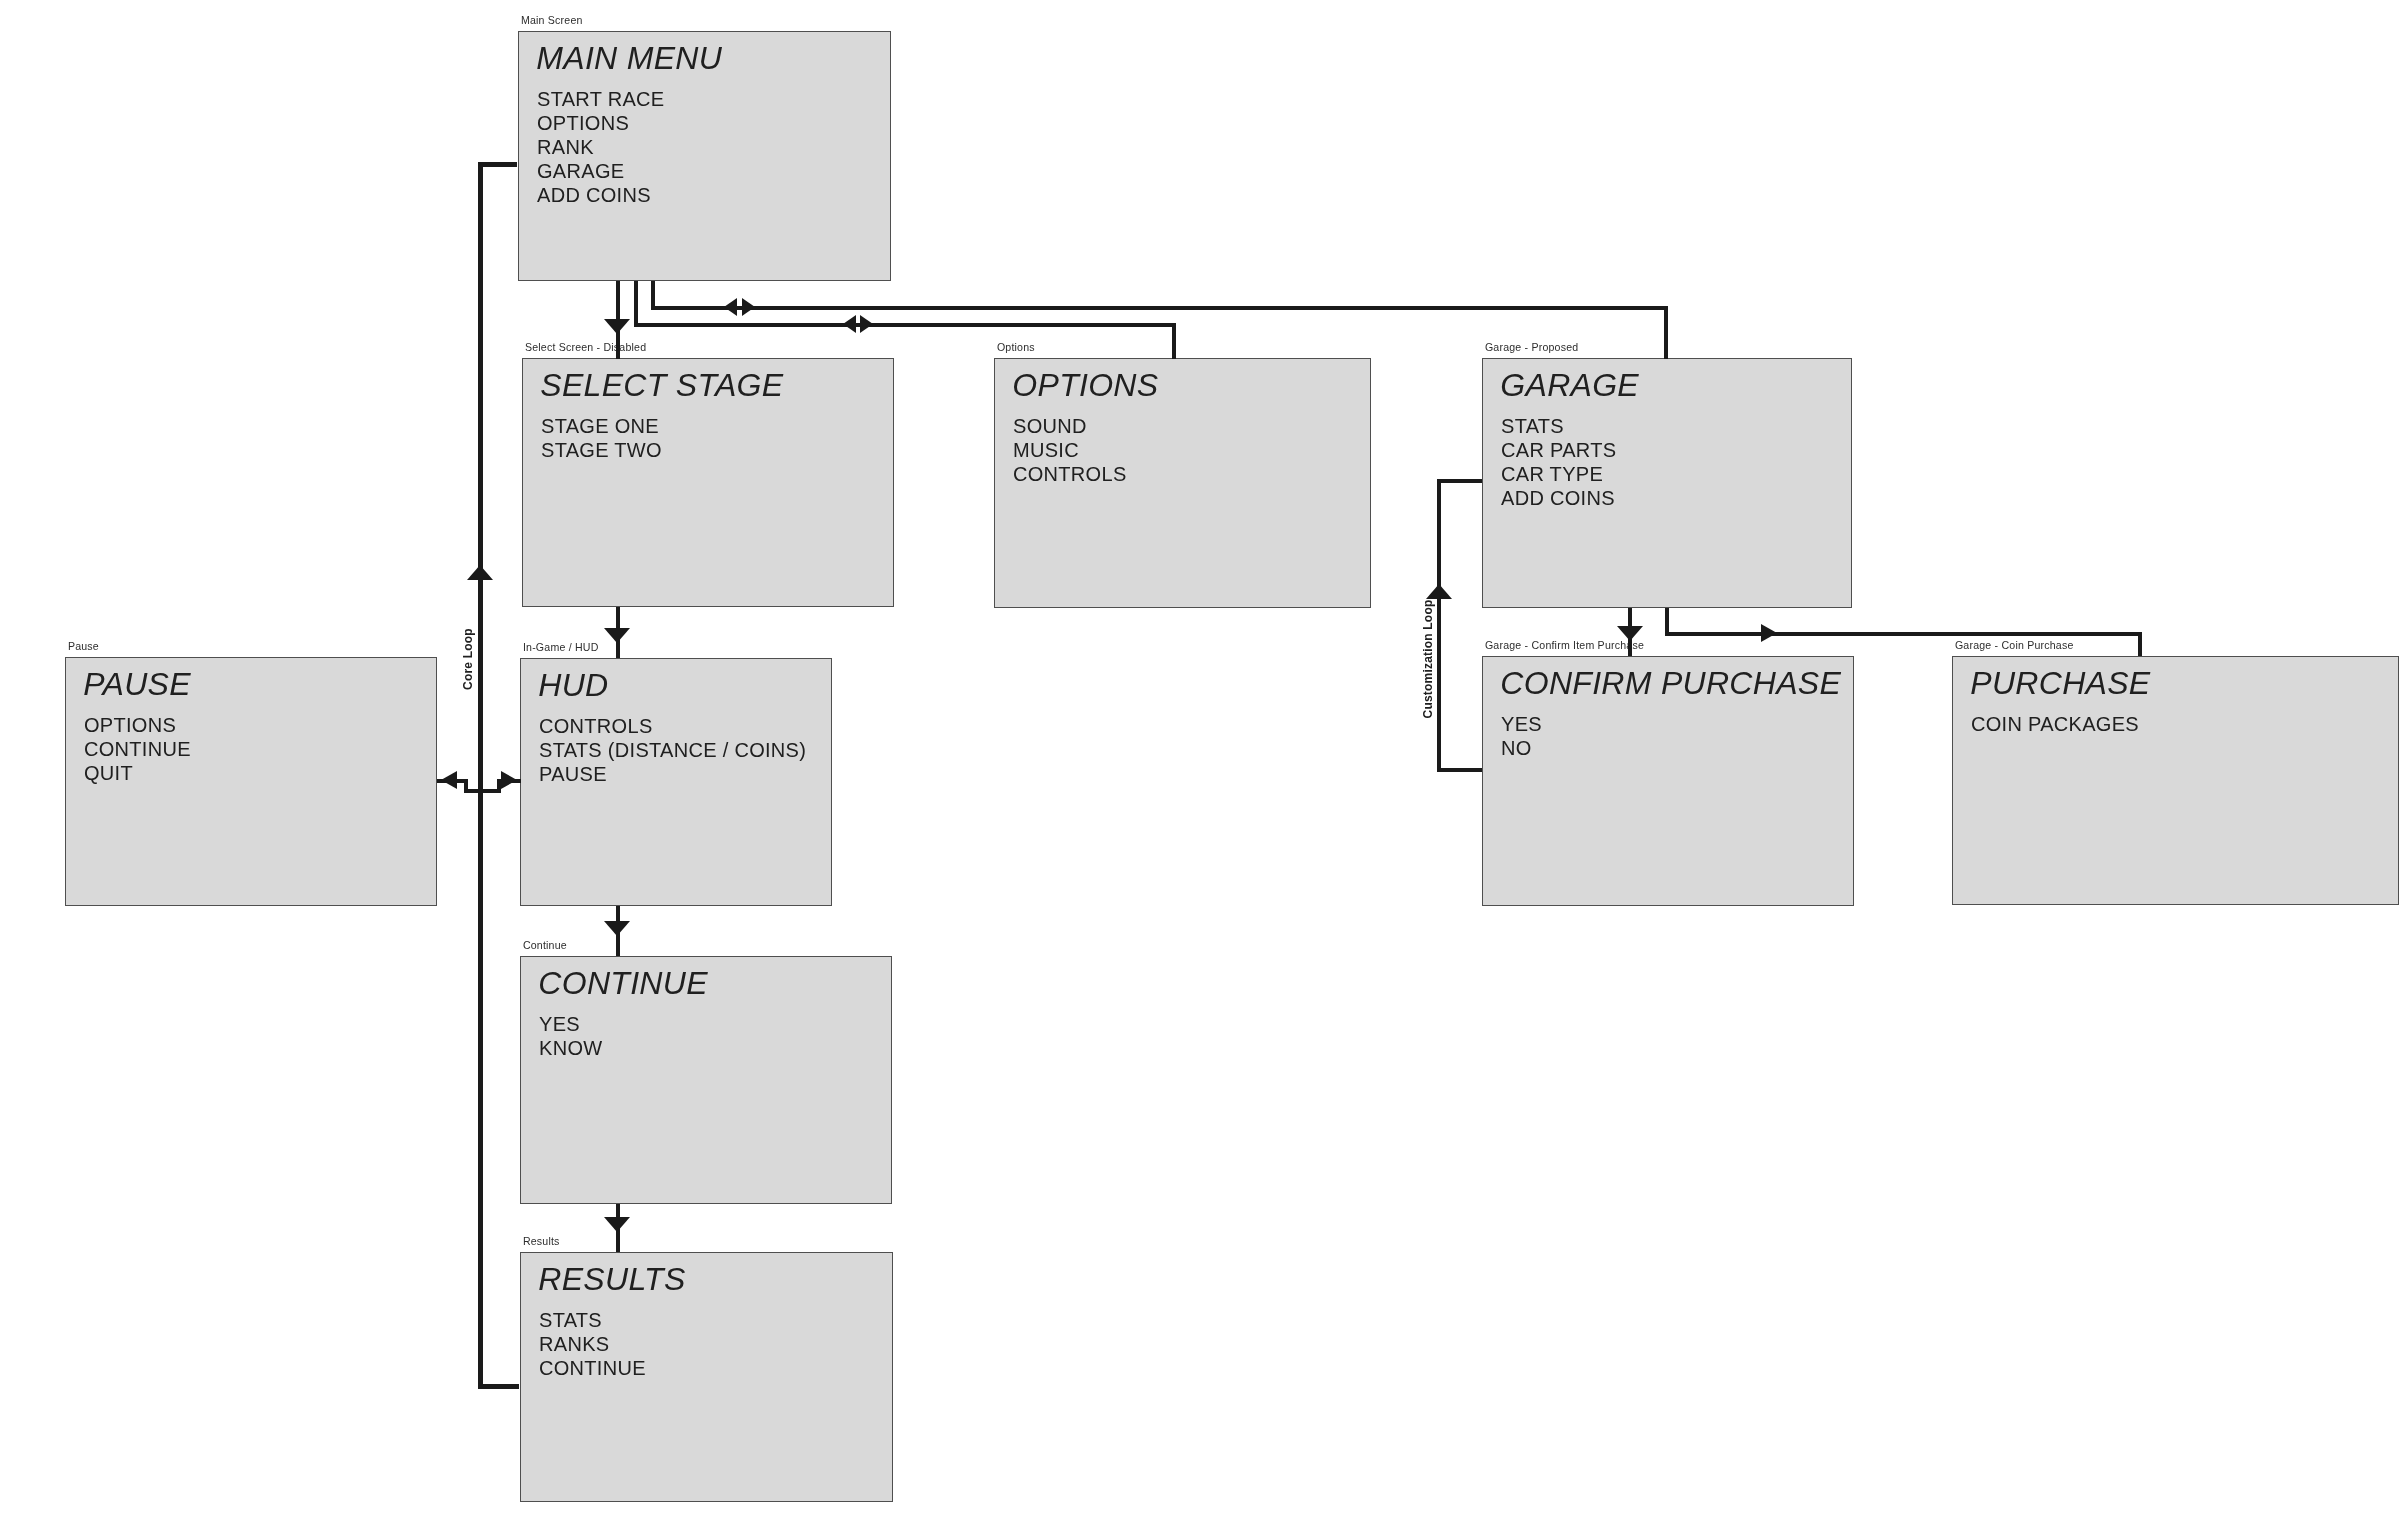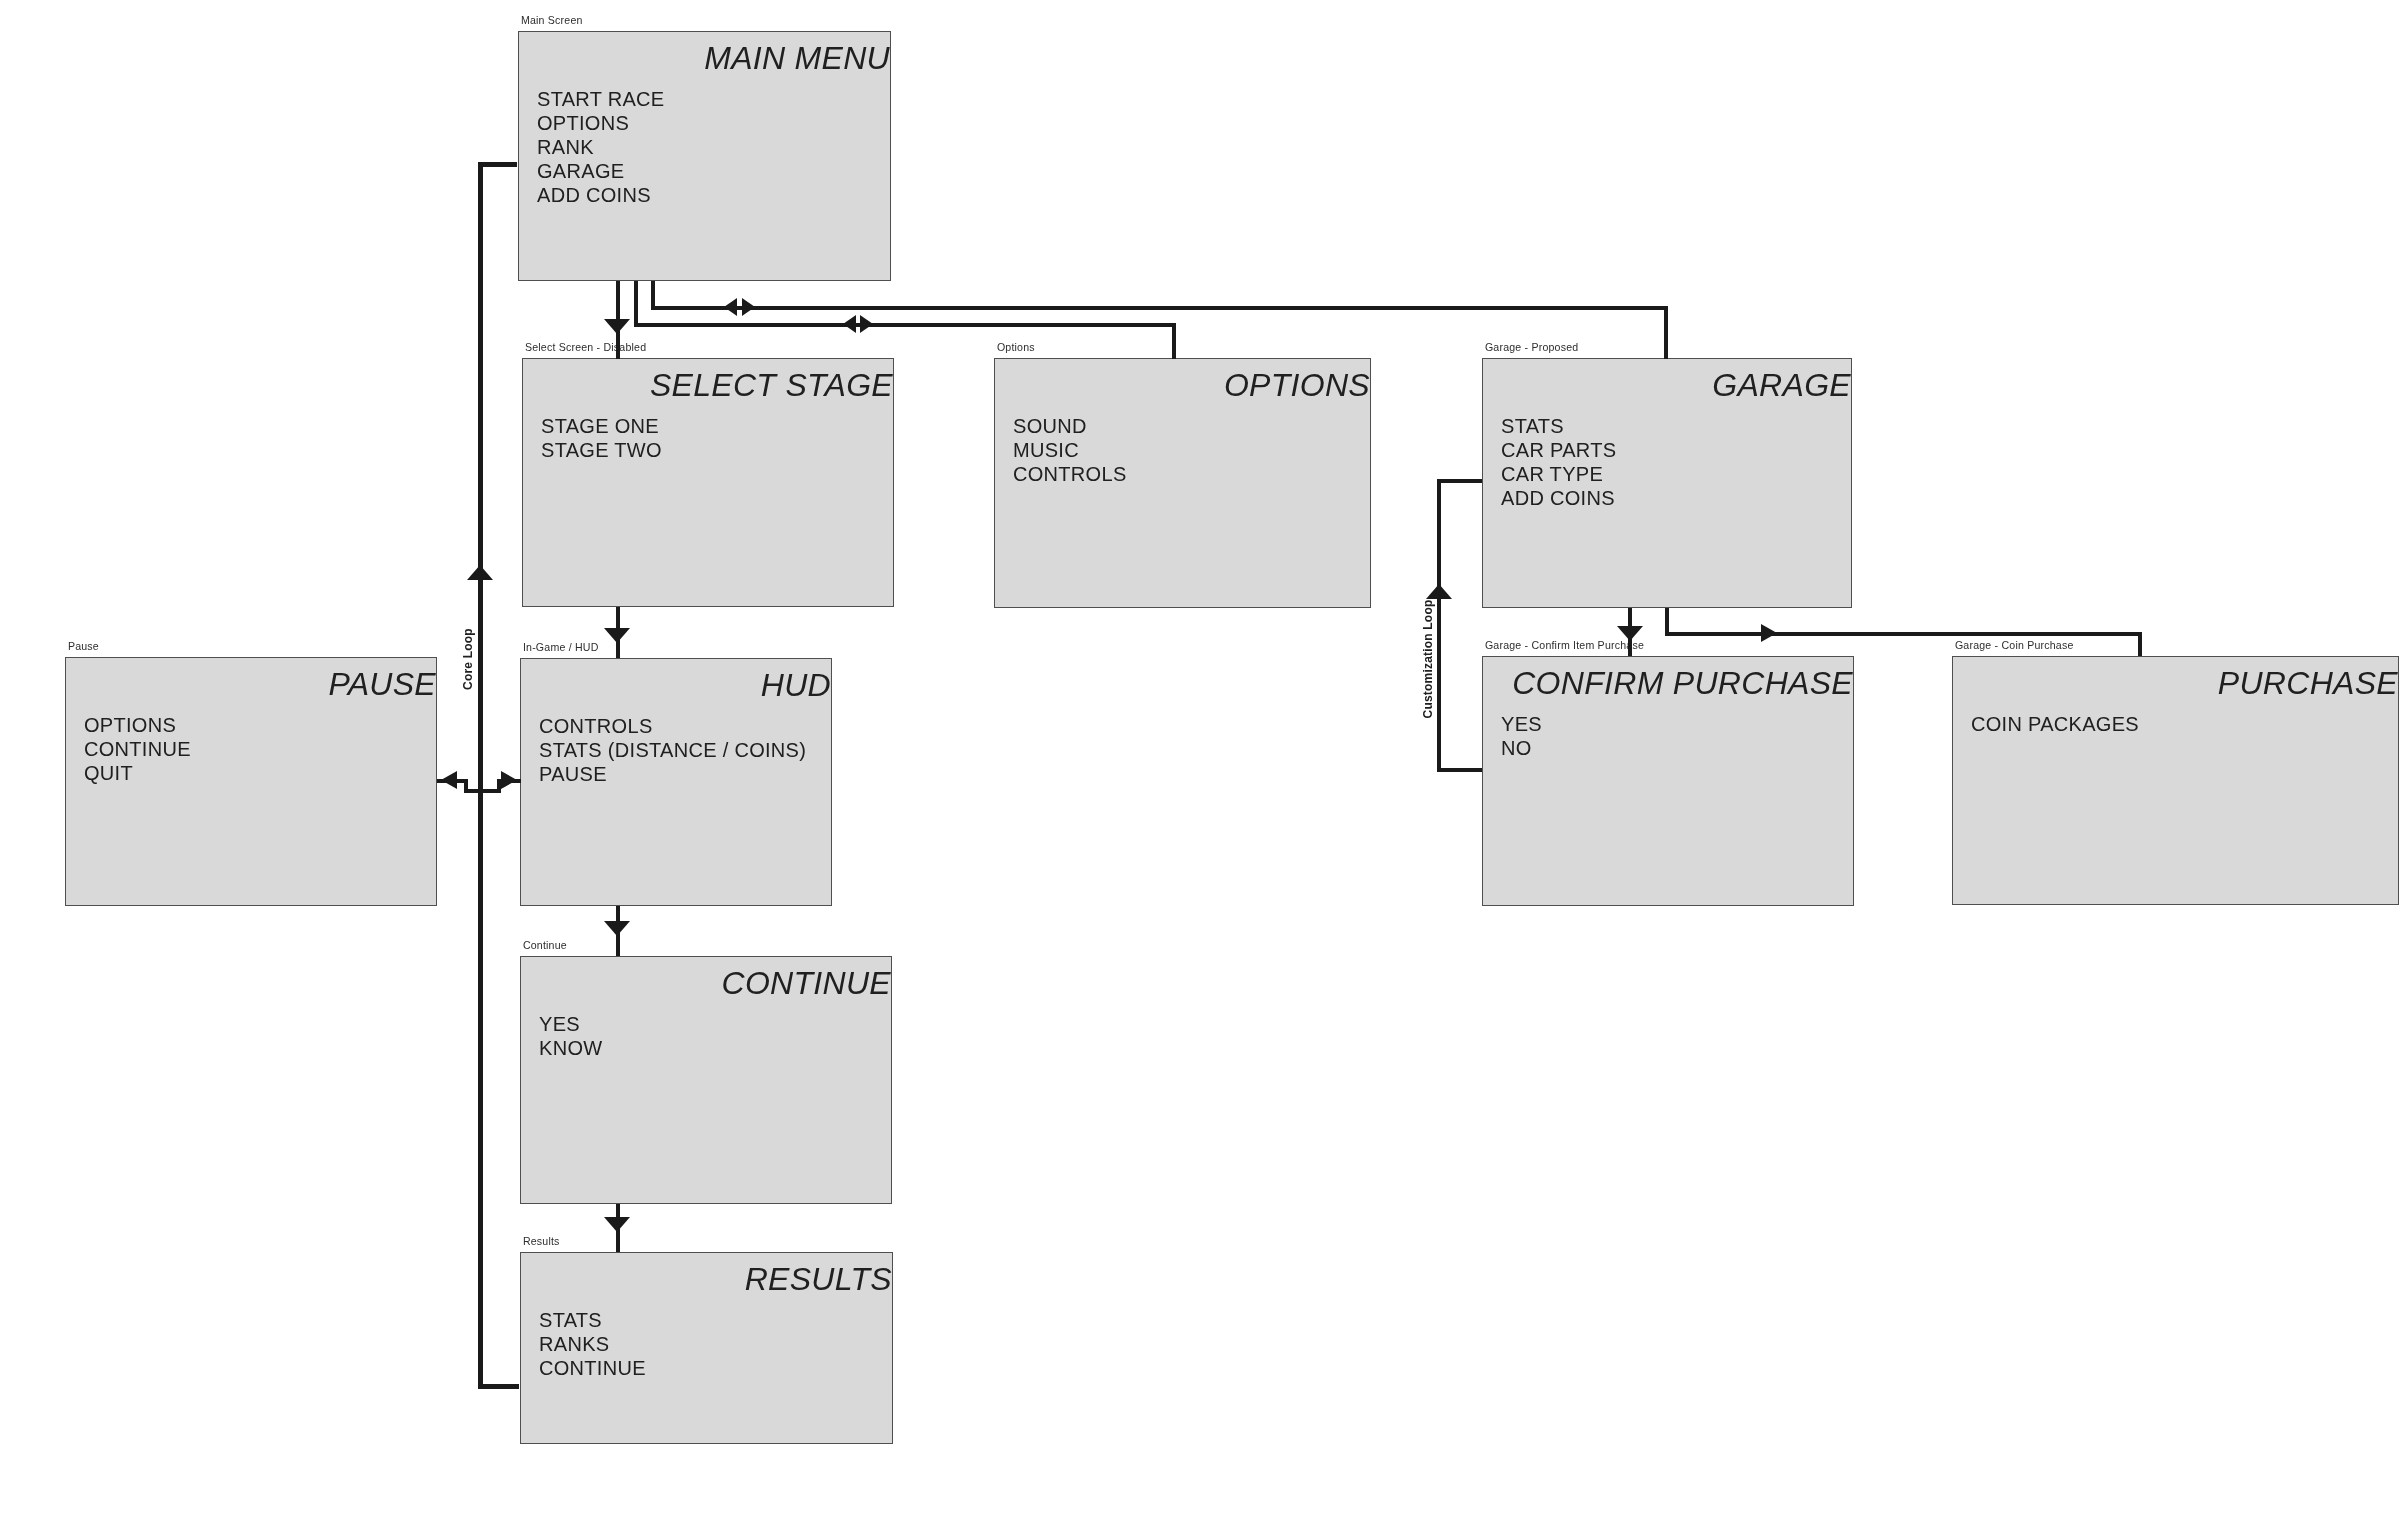--- a/index.html
+++ b/index.html
@@ -5,21 +5,21 @@
   :root{
     --box-fill:#d9d9d9; --box-border:#4f4f4f; --line:#1a1a1a;
     --background:#ffffff; --text:#202020; --label-text:#2d2d2d;
   }
   html,body{margin:0;padding:0;background:var(--background);}
   #stage{position:relative;width:2402px;height:1521px;background:var(--background);
          font-family:"Liberation Sans","DejaVu Sans",sans-serif;overflow:hidden;}
   .screen{position:absolute;}
   .tag{position:absolute;top:-17.3px;left:2.9px;font-size:10.6px;letter-spacing:0.2px;color:var(--label-text);white-space:nowrap;}
   .panel{position:absolute;inset:0;background:var(--box-fill);border:1.4px solid var(--box-border);box-sizing:border-box;}
-  .title{margin:7.7px 0 0 17.3px;font-size:32px;font-style:italic;color:var(--text);letter-spacing:0.3px;text-align:right;}
+  .title{margin:7.7px 0 0 17.3px;font-size:32px;font-style:italic;color:var(--text);letter-spacing:0.3px;}
   .items{margin:10.6px 0 0 18px;font-size:20px;line-height:24px;color:var(--text);letter-spacing:0.3px;white-space:pre-line;}
   .seg{position:absolute;background:var(--line);}
   .tri{position:absolute;width:0;height:0;}
   .tri.down{border-left:13.4px solid transparent;border-right:13.4px solid transparent;border-top:15.4px solid var(--line);}
   .tri.up{border-left:13.4px solid transparent;border-right:13.4px solid transparent;border-bottom:15.4px solid var(--line);}
   .tri.left{border-top:9.6px solid transparent;border-bottom:9.6px solid transparent;border-right:16.3px solid var(--line);}
   .tri.right{border-top:9.6px solid transparent;border-bottom:9.6px solid transparent;border-left:16.3px solid var(--line);}
   .tri.mleft{border-top:9.6px solid transparent;border-bottom:9.6px solid transparent;border-right:13.4px solid var(--line);}
   .tri.mright{border-top:9.6px solid transparent;border-bottom:9.6px solid transparent;border-left:13.4px solid var(--line);}
   .vlabel{position:absolute;font-size:12px;font-weight:bold;color:var(--text);text-align:center;
@@ -94,21 +94,21 @@
 
   <div class="screen" style="left:520px;top:956px;width:372px;height:248px">
     <div class="tag">Continue</div>
     <div class="panel">
       <div class="title">CONTINUE</div>
       <div class="items">YES
 KNOW</div>
     </div>
   </div>
 
-  <div class="screen" style="left:520px;top:1252px;width:373px;height:192px">
+  <div class="screen" style="left:520px;top:1252px;width:373px;height:250px">
     <div class="tag">Results</div>
     <div class="panel">
       <div class="title">RESULTS</div>
       <div class="items">STATS
 RANKS
 CONTINUE</div>
     </div>
   </div>
 
   <div class="screen" style="left:1482px;top:656px;width:372px;height:250px">

